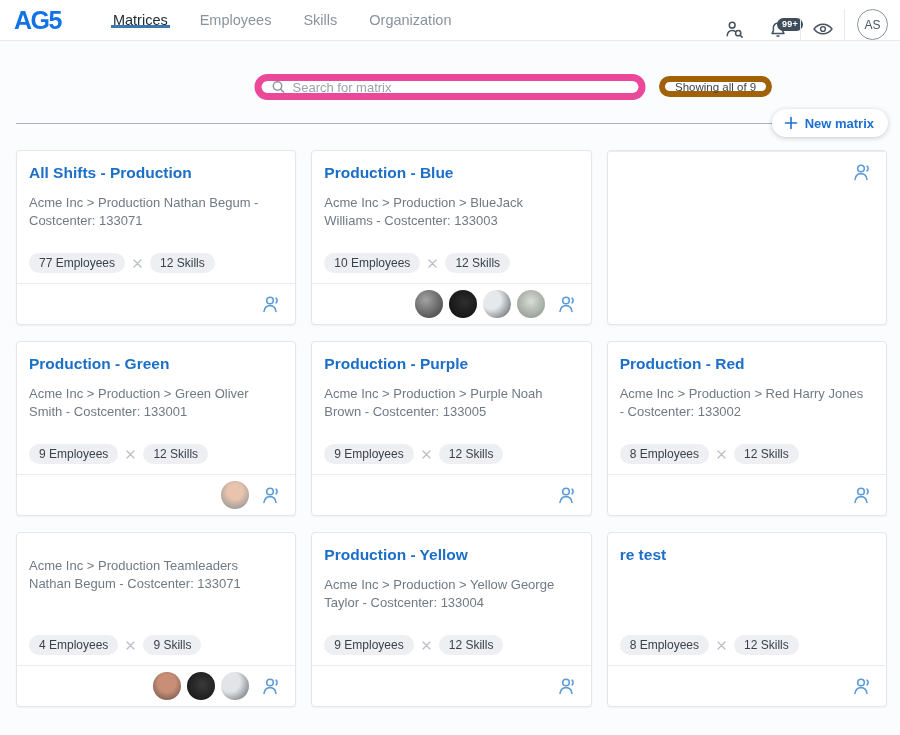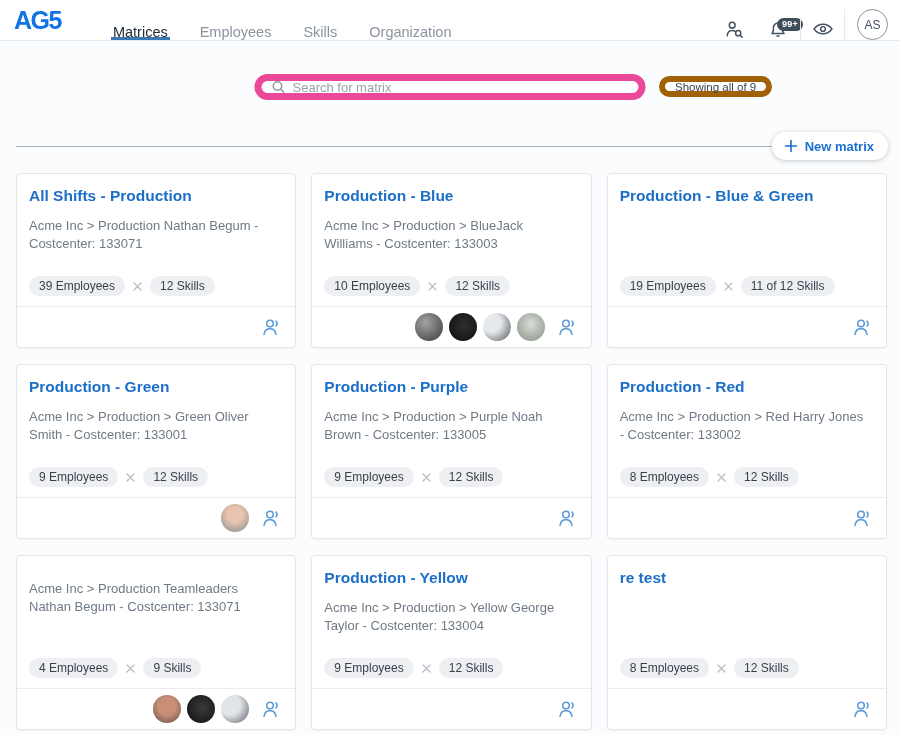--- a/index.html
+++ b/index.html
@@ -4,21 +4,21 @@
 <style>
   * { margin:0; padding:0; box-sizing:border-box; }
   html,body { width:900px; height:735px; overflow:hidden; }
   body { font-family:"Liberation Sans", sans-serif; background:#fbfcfd; color:#39424c; }
 
   
   .navbar { position:relative; height:41px; background:#fff; border-bottom:1px solid #e7eaee;
             display:flex; align-items:stretch; }
   .logo { display:flex; align-items:center; padding:0 14px 0 14px; font-weight:800;
           font-size:25px; letter-spacing:-1.5px; color:#1273e6; cursor:pointer; }
-  .nav-tabs { display:flex; align-items:flex-end; margin-left:22px; }
+  .nav-tabs { display:flex; align-items:center; margin-left:22px; }
   .nav-tab { position:relative; display:flex; align-items:center; padding:0 16px;
              font-size:14.5px; color:#8a939e; cursor:pointer; }
   .nav-tab.active { color:#222d38; }
   .nav-tab.active::after { content:""; position:absolute; left:14px; right:14px; bottom:0;
              height:3px; background:#3a77b3; }
   .nav-right { margin-left:auto; display:flex; align-items:flex-end; }
   .nav-icon-btn { display:flex; align-items:center; justify-content:center; width:44px;
                   color:#45525f; cursor:pointer; position:relative; }
   .nav-sep { border-left:1px solid #e5e8ec; }
   .notif-badge { position:absolute; top:-1px; left:21px; background:#3f4c59; color:#fff;
@@ -37,21 +37,21 @@
   .search-pill .mag { color:#8d96a0; display:flex; margin-right:7px; }
   .search-input { border:none; outline:none; flex:1; font-size:13px; background:transparent;
                   color:#39424c; font-family:"Liberation Sans", sans-serif; }
   .search-input::placeholder { color:#9aa2ab; }
   .results-pill { position:absolute; left:calc(50% + 209px); top:2px; height:21px;
                   border:6px solid #a16207; background:#fff; border-radius:11px;
                   font-size:11.5px; color:#39424c; display:flex; align-items:center;
                   padding:0 10px; white-space:nowrap; }
 
   
-  .toolbar { position:relative; height:28px; margin-top:32px; }
+  .toolbar { position:relative; height:28px; margin-top:9px; }
   .toolbar .rule { position:absolute; left:16px; right:16px; top:14px; height:1px; background:#a9b0b8; }
   .new-matrix-btn { position:absolute; right:12px; top:0; height:28px; background:#fff;
                     border:none; border-radius:14px; box-shadow:0 1px 5px rgba(40,50,60,.25);
                     color:#1b70cf; font-size:13px; font-weight:600; display:flex; align-items:center;
                     gap:7px; padding:0 14px 0 12px; cursor:pointer;
                     font-family:"Liberation Sans", sans-serif; }
 
   
   .grid { display:grid; grid-template-columns:repeat(3, 1fr); gap:16px 15px;
           padding:13px 13px 16px 16px; }
@@ -150,21 +150,21 @@
   </button>
 </div>
 
 <main class="grid">
 
   <section class="card">
     <div class="card-body">
       <h3 class="card-title">All Shifts - Production</h3>
       <p class="card-sub">Acme Inc &gt; Production Nathan Begum - Costcenter: 133071</p>
       <div class="card-badges">
-        <span class="pill-badge">39 Employees</span>
+        <span class="pill-badge">77 Employees</span>
         <span class="x-sep">
             <svg width="11" height="11" viewBox="0 0 11 11" stroke="currentColor" stroke-width="1.3" stroke-linecap="round">
               <path d="M2 2l7 7M9 2l-7 7"></path>
             </svg>
           </span>
         <span class="pill-badge">12 Skills</span>
       </div>
     </div>
     <div class="card-footer">
       <span class="assign-icon">
@@ -200,33 +200,20 @@
         <svg width="24" height="21" viewBox="0 0 24 21" fill="none" stroke="currentColor" stroke-width="1.6" stroke-linecap="round" stroke-linejoin="round">
           <circle cx="10" cy="6.5" r="3.3"></circle>
             <path d="M16 4.2c1.5 1.1 1.5 3.5 0 4.6"></path>
             <path d="M4 17.5c.5-3.9 3-5.9 6-5.9s5.5 2 6 5.9"></path>
         </svg>
       </span>
     </div>
   </section>
 
   <section class="card">
-    <div class="card-body">
-      <h3 class="card-title">Production - Blue &amp; Green</h3>
-      <p class="card-sub"></p>
-      <div class="card-badges">
-        <span class="pill-badge">19 Employees</span>
-        <span class="x-sep">
-            <svg width="11" height="11" viewBox="0 0 11 11" stroke="currentColor" stroke-width="1.3" stroke-linecap="round">
-              <path d="M2 2l7 7M9 2l-7 7"></path>
-            </svg>
-          </span>
-        <span class="pill-badge">11 of 12 Skills</span>
-      </div>
-    </div>
     <div class="card-footer">
       <span class="assign-icon">
         <svg width="24" height="21" viewBox="0 0 24 21" fill="none" stroke="currentColor" stroke-width="1.6" stroke-linecap="round" stroke-linejoin="round">
           <circle cx="10" cy="6.5" r="3.3"></circle>
             <path d="M16 4.2c1.5 1.1 1.5 3.5 0 4.6"></path>
             <path d="M4 17.5c.5-3.9 3-5.9 6-5.9s5.5 2 6 5.9"></path>
         </svg>
       </span>
     </div>
   </section>

